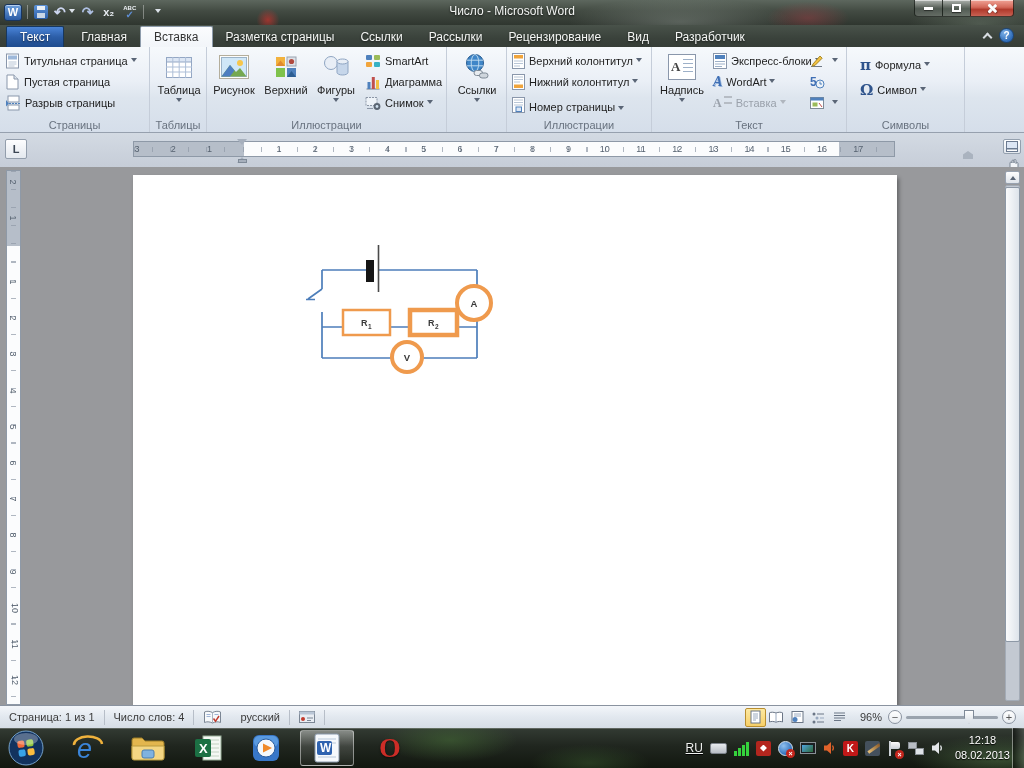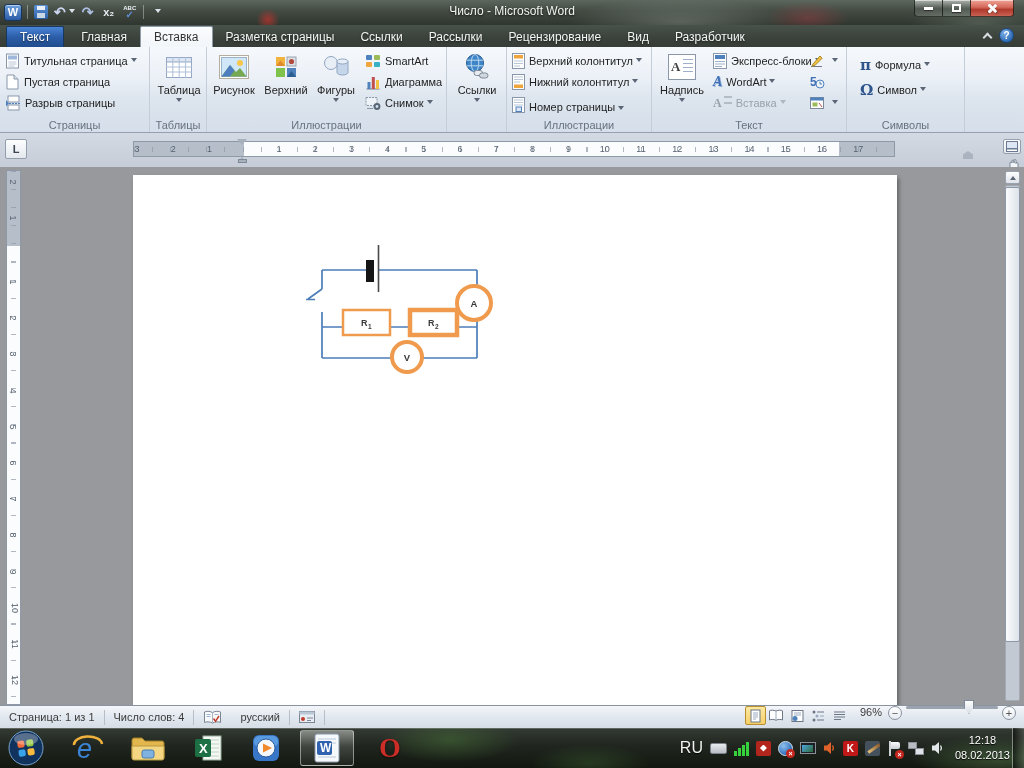--- a/index.html
+++ b/index.html
@@ -112,41 +112,41 @@
 
 #scroll-up{position:absolute;right:4px;top:171px;width:15px;height:13px;background:linear-gradient(#fdfdfe,#dfe4ea);border:1px solid #98a2b0;border-radius:2px;display:flex;align-items:center;justify-content:center;}
 .tri-up{width:0;height:0;border:3px solid transparent;border-bottom:4px solid #5a6576;margin-top:-2px;}
 #scroll-track{position:absolute;right:4px;top:185px;width:15px;height:516px;background:#c3c9d2;border:1px solid #a3abb6;border-radius:2px;}
 #scroll-thumb{position:absolute;right:4px;top:187px;width:15px;height:455px;background:linear-gradient(90deg,#fafbfc,#dde3ea);border:1px solid #8d98a6;border-radius:2px;}
 
 
 #statusbar{position:absolute;left:0;top:705px;width:1024px;height:23px;border-top:1px solid #8a93a0;background:linear-gradient(180deg,#f3f6fa,#e2e8ef 50%,#d6dde5);display:flex;align-items:center;color:#3b3b3b;font-size:11px;}
 .sb-item{display:flex;align-items:center;padding:15px 9px;height:100%;}
 .sb-sep{width:1px;height:15px;background:#b7bec8;}
-#sb-right{position:absolute;right:8px;top:0;height:22px;display:flex;align-items:flex-start;}
+#sb-right{position:absolute;right:8px;top:0;height:22px;display:flex;align-items:center;}
 .vbtn{width:21px;height:19px;display:flex;align-items:center;justify-content:center;border:1px solid transparent;border-radius:2px;}
 .vbtn.active{background:linear-gradient(#fde9a2,#f7cf67);border-color:#b98e2f;}
 #zoom-val{margin:0 6px 0 10px;font-size:11px;color:#3b3b3b;}
 .zbtn{width:14px;height:14px;border-radius:50%;border:1px solid #8a93a0;background:linear-gradient(#fff,#e7ebf0);display:flex;align-items:center;justify-content:center;font-size:11px;color:#555;line-height:1;}
 #zoom-track{position:relative;width:92px;height:3px;background:#9aa3ae;border-radius:2px;margin:0 4px;}
 #zoom-thumb{position:absolute;left:58px;top:-6px;width:10px;height:14px;background:linear-gradient(#fdfdfe,#d9dfe6);border:1px solid #7f8a98;clip-path:polygon(0 0,100% 0,100% 55%,50% 100%,0 55%);}
 
 
 #taskbar{position:absolute;left:0;top:728px;width:1024px;height:40px;
  background:
  radial-gradient(ellipse 90px 30px at 450px 12px, rgba(70,110,55,.55), rgba(70,110,55,0) 75%),
  radial-gradient(ellipse 120px 30px at 1000px 30px, rgba(90,130,80,.5), rgba(90,130,80,0) 75%),
  radial-gradient(ellipse 80px 25px at 590px 35px, rgba(60,95,50,.45), rgba(60,95,50,0) 75%),
  linear-gradient(180deg,#333b33 0%,#20261f 45%,#12170f 100%);
  box-shadow:inset 0 1px 0 rgba(255,255,255,.22);display:flex;align-items:center;}
 .tb-icon{display:flex;align-items:center;justify-content:center;width:44px;height:38px;}
 #tb-word{width:54px;height:36px;margin:0 4px;border:1px solid rgba(255,255,255,.45);border-radius:3px;background:linear-gradient(180deg,rgba(255,255,255,.42),rgba(255,255,255,.15) 45%,rgba(255,255,255,.05));display:flex;align-items:center;justify-content:center;}
 #opera-o{font:bold 28px "Liberation Serif",serif;color:#cc2d27;text-shadow:0 1px 2px rgba(0,0,0,.6);}
 #tray{position:absolute;right:14px;top:0;height:40px;display:flex;align-items:center;gap:7px;}
-#tray .lang{color:#f0f2f0;font-size:16px;text-shadow:0 1px 1px #000;}
+#tray .lang{color:#f0f2f0;font-size:12px;text-shadow:0 1px 1px #000;text-decoration:underline;}
 .kb{width:17px;height:11px;background:linear-gradient(#e8ebee,#b9bec5);border:1px solid #7d838b;border-radius:2px;}
 .bars{display:flex;align-items:flex-end;gap:1px;height:15px;}
 .bars i{display:block;width:3px;background:#35d23c;}
 .sq{width:15px;height:15px;border-radius:2px;display:flex;align-items:center;justify-content:center;}
 .pdf{background:#b3261e;}
 .pdf i{width:7px;height:7px;background:#fff;clip-path:polygon(50% 0,100% 50%,50% 100%,0 50%);}
 .disc{position:relative;width:15px;height:15px;border-radius:50%;background:radial-gradient(circle at 35% 30%,#8fc0ef,#2f6fba 70%);border:1px solid #d6e4f2;}
 .badge-x{position:absolute;right:-3px;bottom:-3px;width:9px;height:9px;border-radius:50%;background:#c4251c;color:#fff;font-size:7px;font-weight:bold;display:flex;align-items:center;justify-content:center;line-height:1;}
 .monitor{width:16px;height:12px;background:#1b1e22;border:1px solid #8a9096;display:flex;align-items:center;justify-content:center;}
 .monitor i{display:block;width:11px;height:7px;background:linear-gradient(135deg,#4fa3e0,#2d6a38);}

